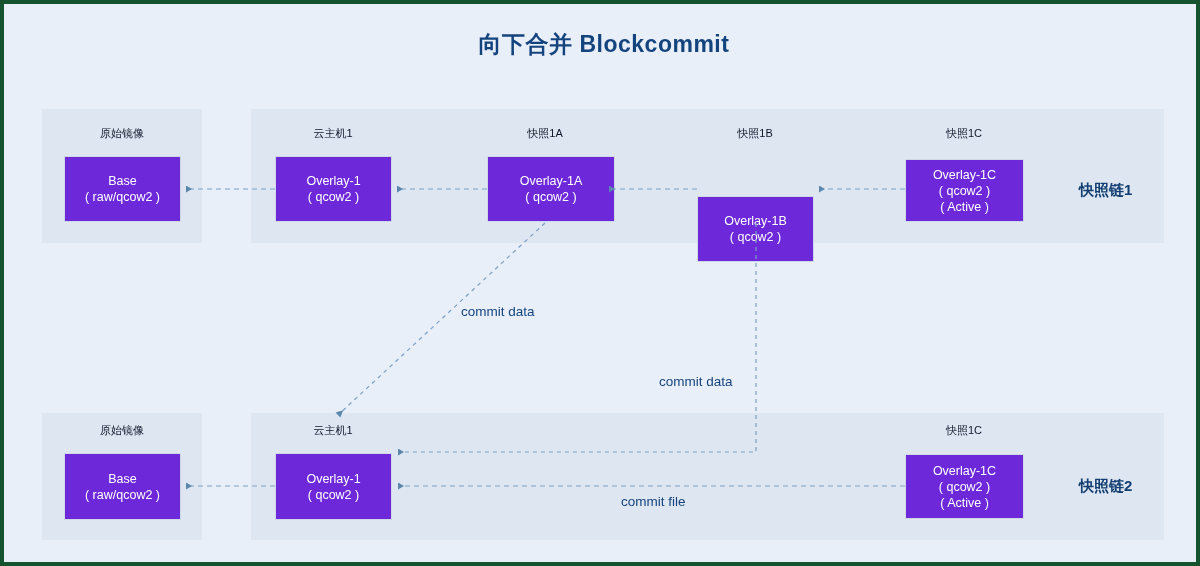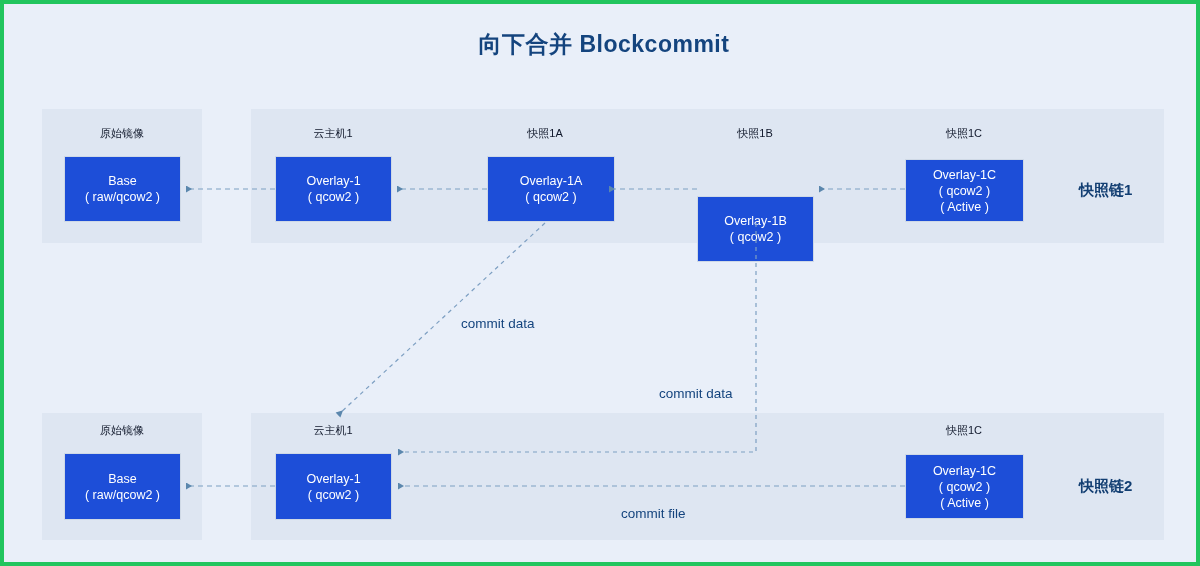--- a/index.html
+++ b/index.html
@@ -9,42 +9,42 @@
     background: #ffffff;
   }
   body {
     font-family: "Liberation Sans", "DejaVu Sans", sans-serif;
   }
   #canvas {
     position: relative;
     width: 1200px;
     height: 566px;
     box-sizing: border-box;
-    border: 4px solid #22c55e;
+    border: 4px solid #14532d;
     background: #e9eff9;
     overflow: hidden;
   }
   #diagram-title {
     position: absolute;
     left: 0;
     top: 25px;
     width: 1200px;
     text-align: center;
     font-size: 23px;
     font-weight: bold;
     color: #14447e;
     letter-spacing: 0.5px;
   }
   .panel {
     position: absolute;
     background: #dee6f2;
   }
   .node {
     position: absolute;
-    background: #1d4ed8;
+    background: #6d28d9;
     border: 1px solid #cfd9e6;
     box-sizing: border-box;
     color: #ffffff;
     font-size: 12.5px;
     line-height: 16px;
     display: flex;
     flex-direction: column;
     align-items: center;
     justify-content: center;
     text-align: center;
@@ -64,21 +64,20 @@
     font-weight: bold;
     color: #123e72;
     white-space: nowrap;
     text-align: center;
   }
   .edge-label {
     position: absolute;
     font-size: 13.5px;
     color: #14447e;
     white-space: nowrap;
-    margin-top: 12px;
   }
   svg.wires {
     position: absolute;
     left: 0;
     top: 0;
     width: 1200px;
     height: 566px;
     pointer-events: none;
   }
 </style>

